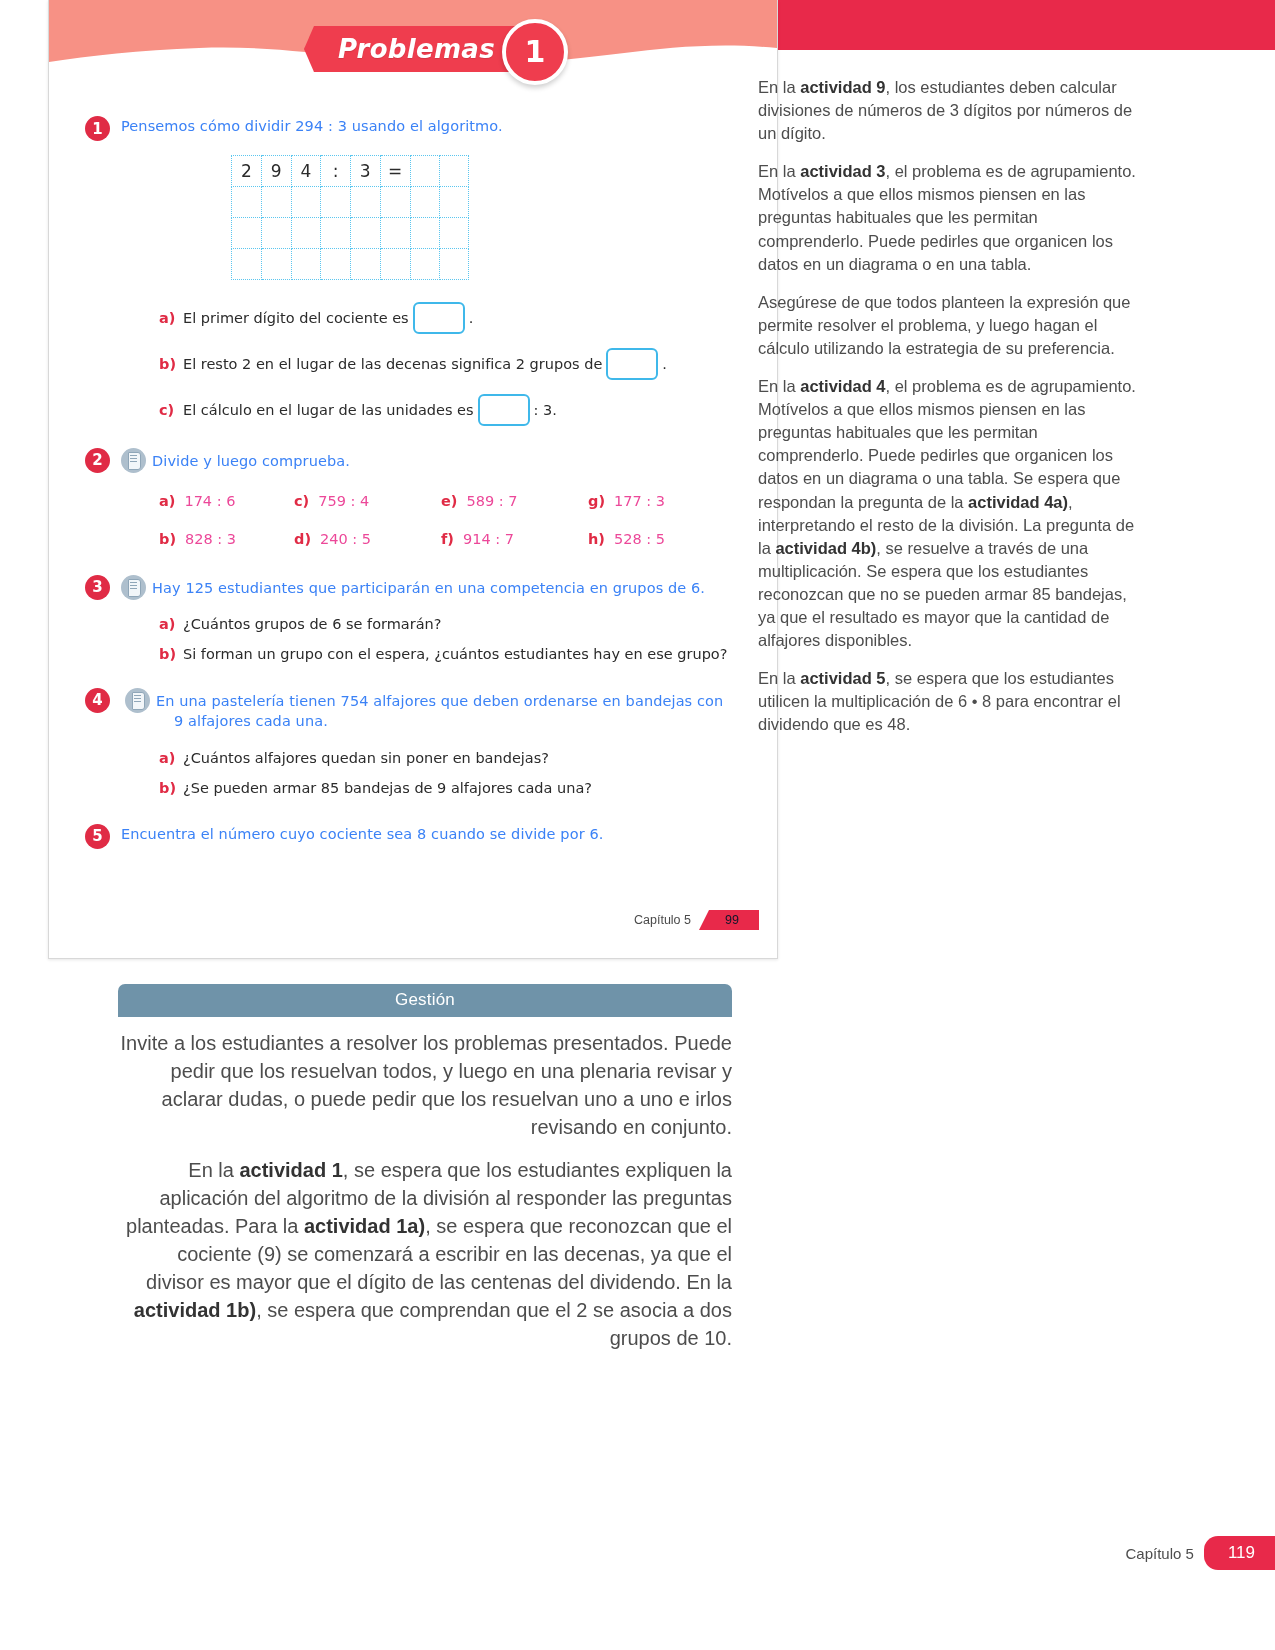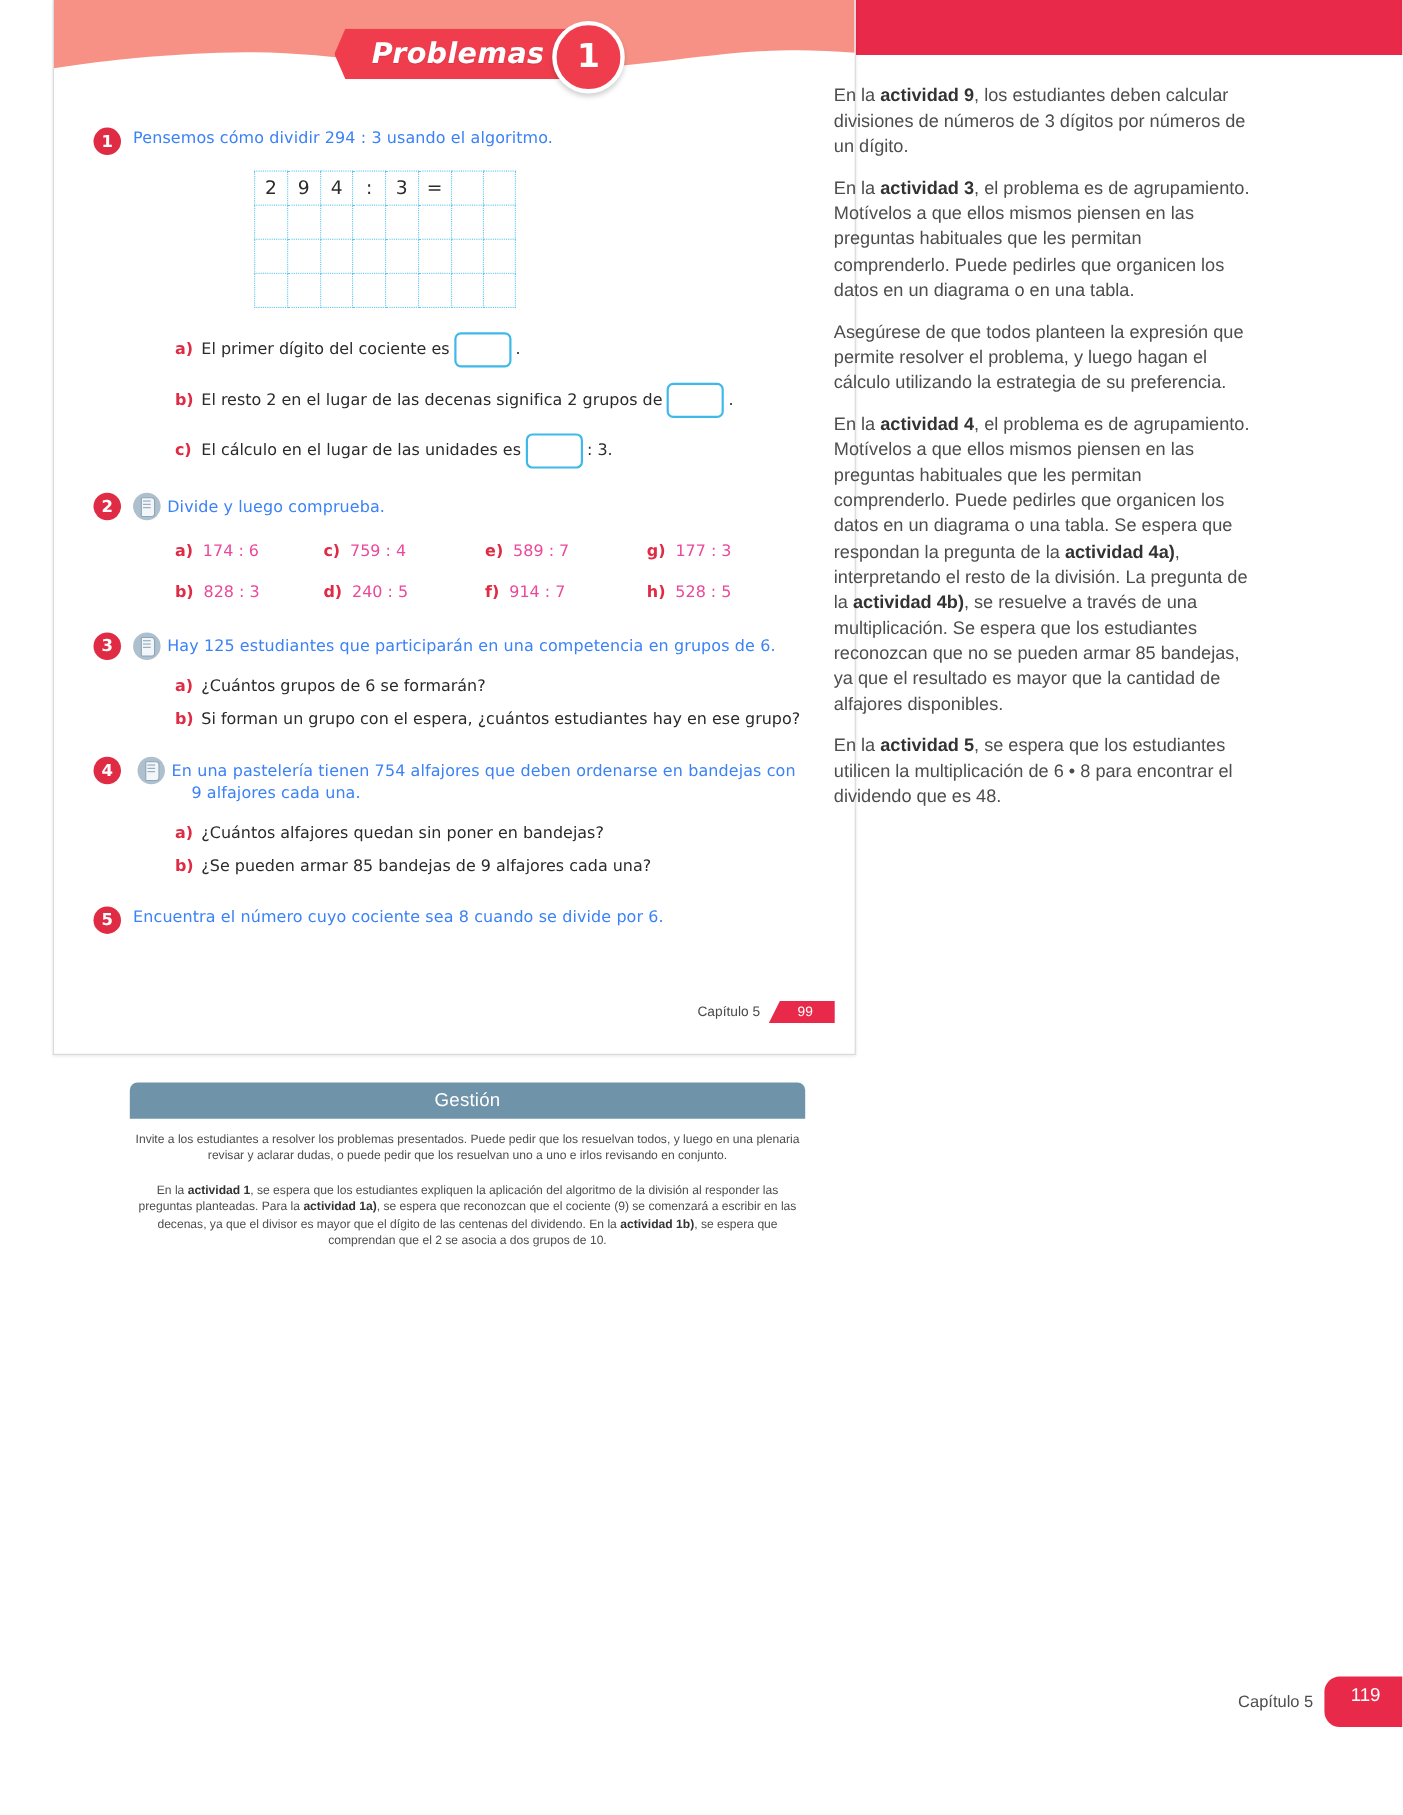--- a/index.html
+++ b/index.html
@@ -242,21 +242,21 @@
     align-items: center;
     font-family: "Liberation Sans", sans-serif;
   }
   .sp-footer-label {
     font-size: 12.5px;
     color: #4a4a4a;
     margin-right: 8px;
   }
   .sp-footer-tab {
     background: #e8294a;
-    color: #ffffff;
+    color: #0f172a;
     font-size: 12.5px;
     padding: 3px 14px 3px 20px;
     clip-path: polygon(10px 0, 100% 0, 100% 100%, 0 100%);
     min-width: 26px;
     text-align: center;
   }
 
   
   .gestion-wrap {
     position: absolute;
@@ -272,25 +272,25 @@
     padding: 6px 0 7px 0;
     border-radius: 7px 7px 0 0;
     font-family: "Liberation Sans", sans-serif;
     letter-spacing: 0.2px;
   }
   .gestion-body {
     padding-top: 12px;
   }
   .gestion-body p {
     margin: 0 0 15px 0;
-    font-size: 11px;
+    font-size: 20px;
     line-height: 1.40;
     color: #4d4d4d;
     font-family: "Liberation Sans", sans-serif;
-    text-align: center;
+    text-align: right;
   }
   .gestion-body p:last-child { margin-bottom: 0; }
 
   
   .right-col {
     position: absolute;
     left: 758px;
     top: 76px;
     width: 382px;
   }
@@ -316,21 +316,21 @@
   .page-footer-label {
     font-size: 15px;
     color: #4d4d4d;
     margin-right: 10px;
     font-family: "Liberation Sans", sans-serif;
   }
   .page-footer-num {
     background: #e8294a;
     color: #ffffff;
     font-size: 17px;
-    padding: 7px 20px 19px 24px;
+    padding: 7px 20px 7px 24px;
     border-radius: 14px 0 0 14px;
     font-family: "Liberation Sans", sans-serif;
   }
 </style>
 </head>
 <body>
 
 <div class="top-red-bar"></div>
 
 <div class="student-page">

